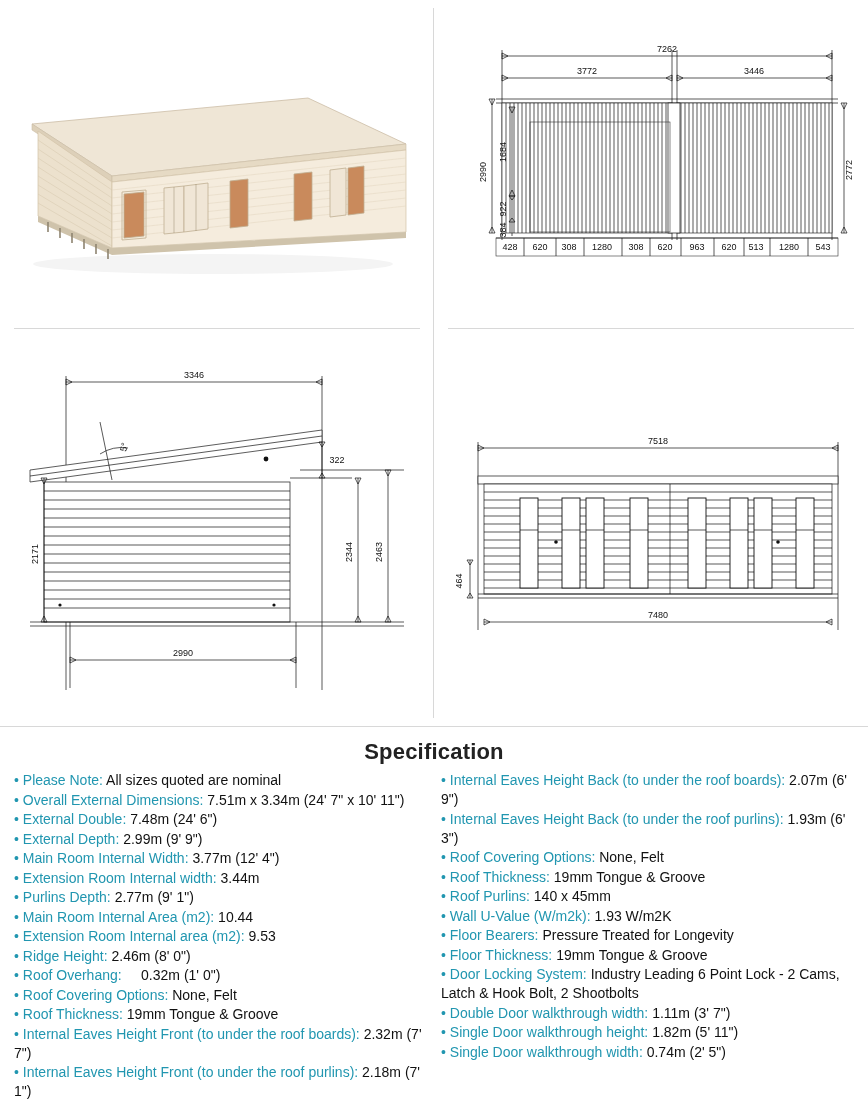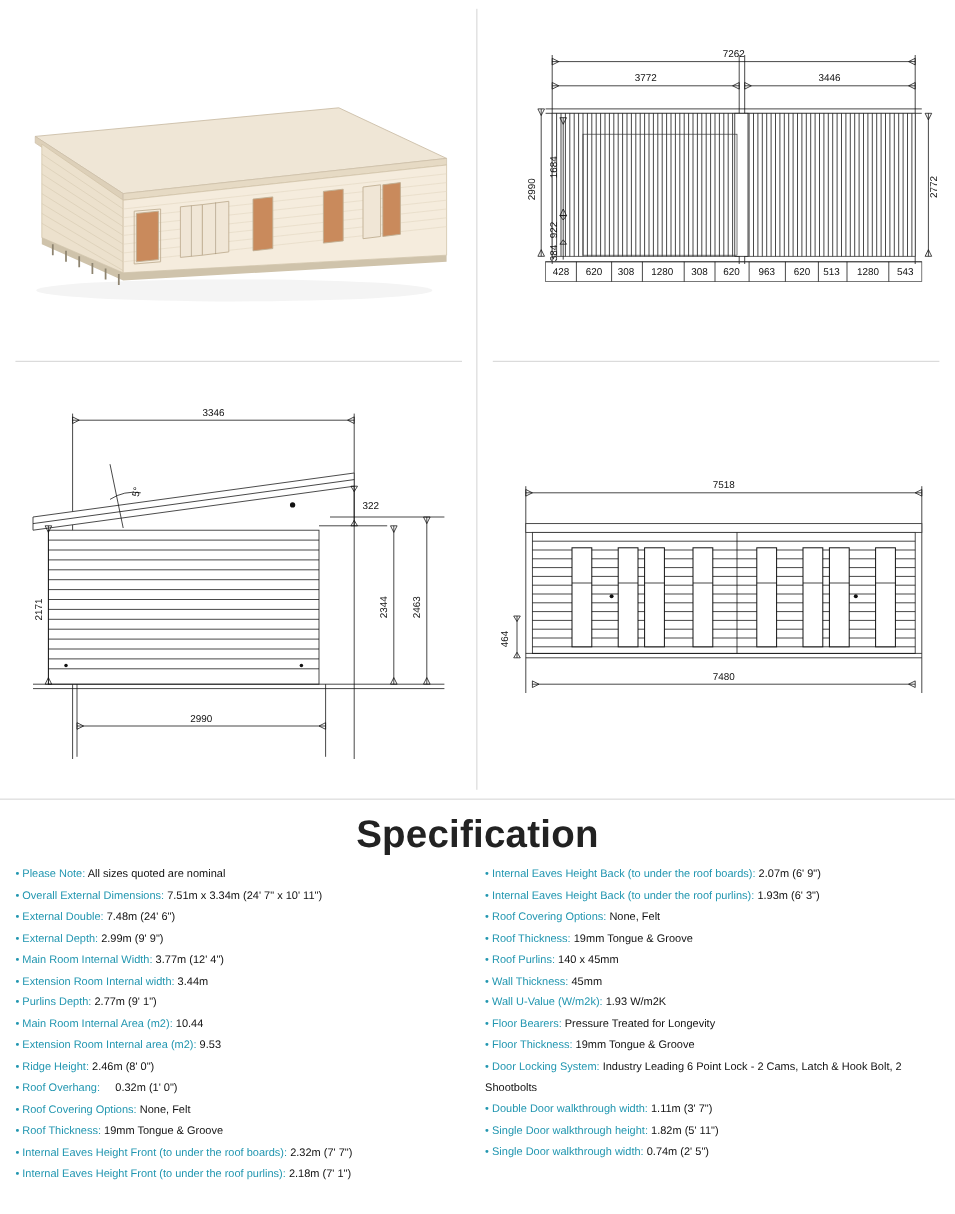--- a/index.html
+++ b/index.html
@@ -30,30 +30,30 @@
   svg { display: block; }
   .dim text { font-family: "Liberation Sans", sans-serif; font-size: 9px; fill: #111; }
   .dim line, .dim path { stroke: #111; stroke-width: 0.7; fill: none; }
   .thin { stroke: #333; stroke-width: 0.6; fill: none; }
   .vthin { stroke: #555; stroke-width: 0.35; fill: none; }
 
   
   .spec { position: absolute; left: 0; top: 727px; width: 868px; height: 377px; padding: 0 14px; }
   .spec-title {
     text-align: center;
-    font-size: 35px;
+    font-size: 22px;
     font-weight: 700;
     color: #222;
     margin: 12px 0 6px 0;
     letter-spacing: 0.2px;
   }
   .spec-cols { display: flex; gap: 14px; }
   .spec-col { width: 50%; }
   .spec-item {
-    font-size: 10px;
+    font-size: 14px;
     line-height: 19px;
     color: #111;
     margin: 0 0 0.5px 0;
   }
   .spec-item .lbl { color: #2196b0; }
   .spec-item .val { color: #111; }
 
   .photo-wrap { position: absolute; left: 8px; top: 36px; width: 410px; height: 260px; }
 </style>
 </head>
@@ -477,21 +477,20 @@
         <p class="spec-item"><span class="lbl">• Internal Eaves Height Front (to under the roof boards):</span> <span class="val">2.32m (7' 7")</span></p>
         <p class="spec-item"><span class="lbl">• Internal Eaves Height Front (to under the roof purlins):</span> <span class="val">2.18m (7' 1")</span></p>
       </div>
 
       <div class="spec-col">
         <p class="spec-item"><span class="lbl">• Internal Eaves Height Back (to under the roof boards):</span> <span class="val">2.07m (6' 9")</span></p>
         <p class="spec-item"><span class="lbl">• Internal Eaves Height Back (to under the roof purlins):</span> <span class="val">1.93m (6' 3")</span></p>
         <p class="spec-item"><span class="lbl">• Roof Covering Options:</span> <span class="val">None, Felt</span></p>
         <p class="spec-item"><span class="lbl">• Roof Thickness:</span> <span class="val">19mm Tongue &amp; Groove</span></p>
         <p class="spec-item"><span class="lbl">• Roof Purlins:</span> <span class="val">140 x 45mm</span></p>
-        <p class="spec-item"><span class="lbl">• Wall Thickness:</span> <span class="val">45mm</span></p>
         <p class="spec-item"><span class="lbl">• Wall U-Value (W/m2k):</span> <span class="val">1.93 W/m2K</span></p>
         <p class="spec-item"><span class="lbl">• Floor Bearers:</span> <span class="val">Pressure Treated for Longevity</span></p>
         <p class="spec-item"><span class="lbl">• Floor Thickness:</span> <span class="val">19mm Tongue &amp; Groove</span></p>
         <p class="spec-item"><span class="lbl">• Door Locking System:</span> <span class="val">Industry Leading 6 Point Lock - 2 Cams, Latch &amp; Hook Bolt, 2 Shootbolts</span></p>
         <p class="spec-item"><span class="lbl">• Double Door walkthrough width:</span> <span class="val">1.11m (3' 7")</span></p>
         <p class="spec-item"><span class="lbl">• Single Door walkthrough height:</span> <span class="val">1.82m (5' 11")</span></p>
         <p class="spec-item"><span class="lbl">• Single Door walkthrough width:</span> <span class="val">0.74m (2' 5")</span></p>
       </div>
 
     </div>

